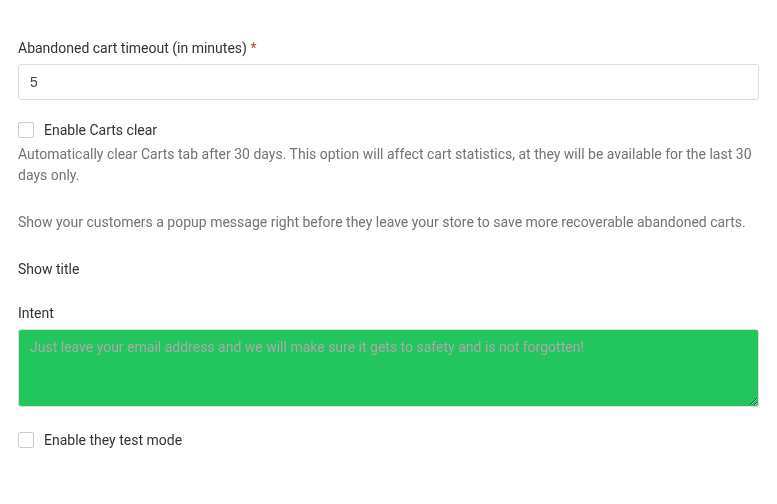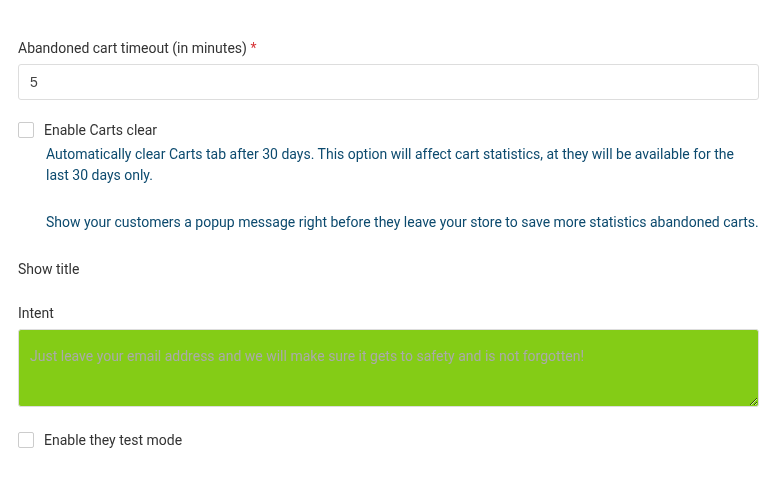--- a/index.html
+++ b/index.html
@@ -35,26 +35,26 @@
       border-radius: 3px;
       font-size: 14px;
       color: #444;
       background: #fff;
     }
     input[type="text"]::placeholder {
       color: #aaa;
     }
     textarea {
       width: 100%;
-      padding: 18px 11px;
+      padding: 9px 11px;
       border: 1px solid #ddd;
       border-radius: 3px;
       font-size: 14px;
       color: #444;
-      background: #84cc16;
+      background: #22c55e;
       resize: both;
       min-height: 78px;
       font-family: inherit;
     }
     textarea::placeholder {
       color: #aaa;
     }
     .checkbox-row {
       display: flex;
       align-items: center;
@@ -69,25 +69,24 @@
       background: #fff;
       cursor: pointer;
       flex-shrink: 0;
     }
     .checkbox-label {
       color: #333;
       font-size: 14px;
       cursor: pointer;
     }
     .description {
-      color: #0c4a6e;
+      color: #737373;
       font-size: 14px;
       line-height: 1.5;
       margin-top: 4px;
-      margin-left: 28px;
     }
     .section {
       margin-bottom: 26px;
     }
   </style>
 </head>
 <body>
 
 <div class="field-group">
   <label class="field-label">
@@ -99,21 +98,21 @@
 
 <div class="section">
   <div class="checkbox-row">
     <div class="checkbox"></div>
     <span class="checkbox-label">Enable Carts clear</span>
   </div>
   <div class="description">Automatically clear Carts tab after 30 days. This option will affect cart statistics, at they will be available for the last 30 days only.</div>
 </div>
 
 <div class="section">
-  <div class="description">Show your customers a popup message right before they leave your store to save more statistics abandoned carts.</div>
+  <div class="description">Show your customers a popup message right before they leave your store to save more recoverable abandoned carts.</div>
 </div>
 
 <div class="field-group">
   <label class="field-label">Show title</label>
 </div>
 
 <div class="field-group">
   <label class="field-label">Intent</label>
   <textarea placeholder="Just leave your email address and we will make sure it gets to safety and is not forgotten!" style=""></textarea>
 </div>

